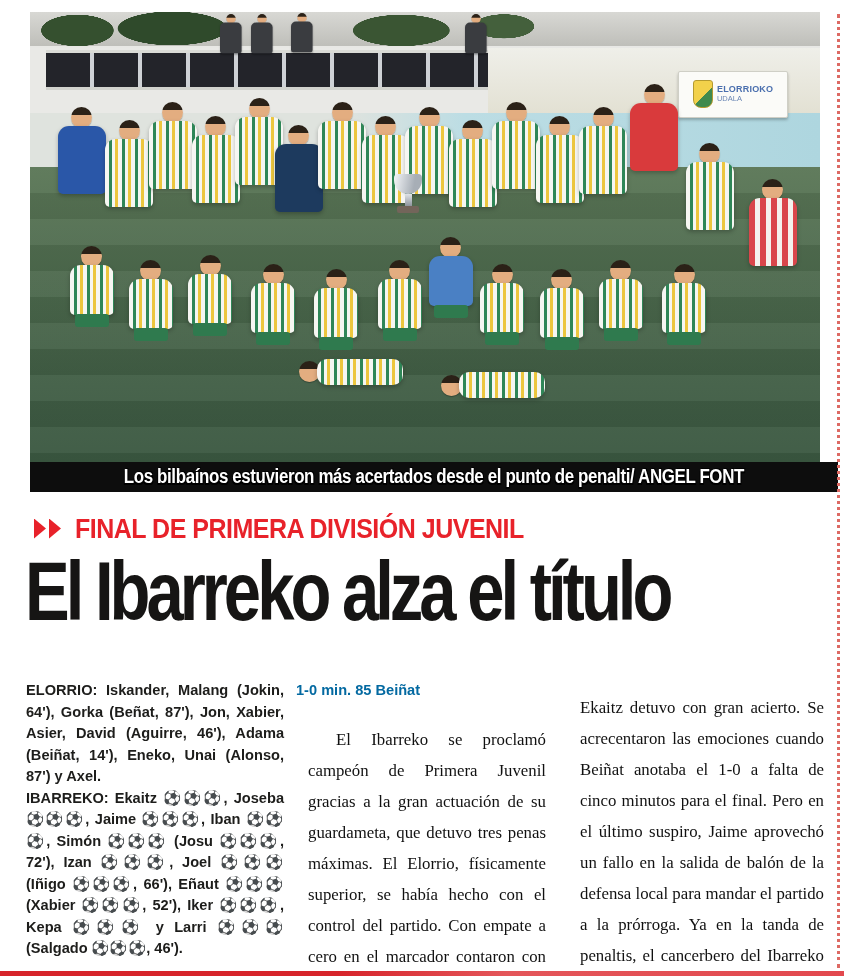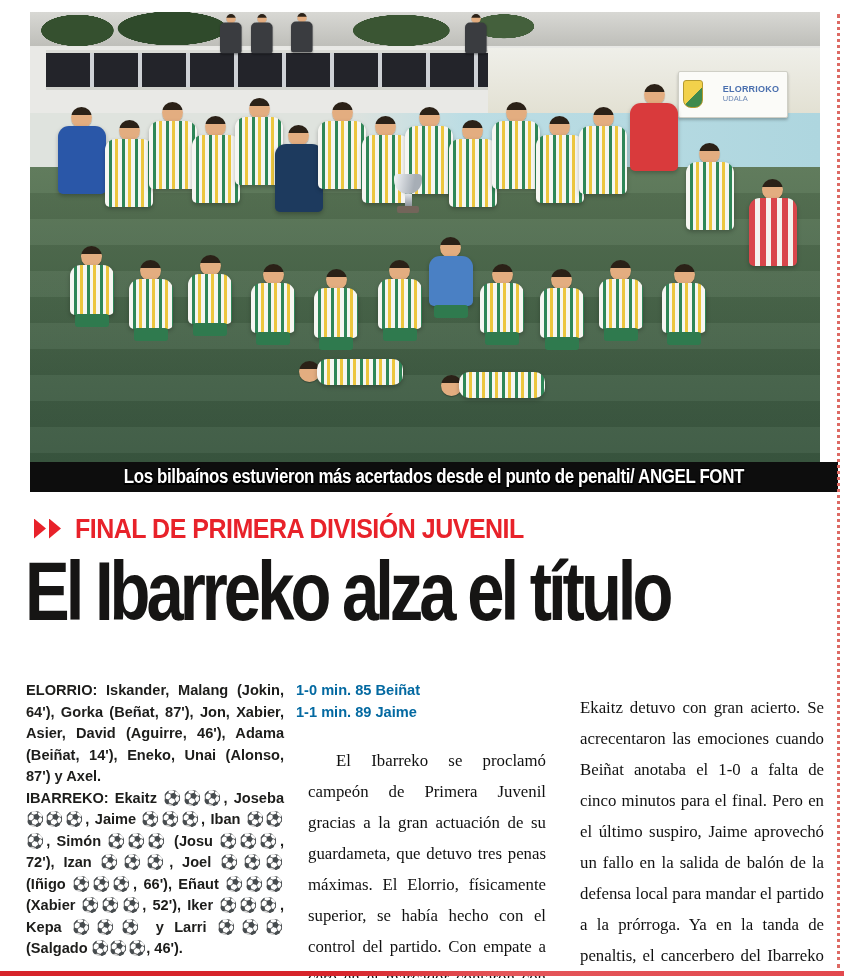--- a/index.html
+++ b/index.html
@@ -28,21 +28,21 @@
     background:linear-gradient(#efefe9,#e2e0d2);}
   .ph-bluewall{position:absolute;left:0;top:22.5%;width:100%;height:12.5%;
     background:linear-gradient(90deg,#dfe3de 0 40%,#bcdde4 55%,#aed6df 100%);
     border-bottom:4px solid #7fae86;}
   .ph-pitch{position:absolute;left:0;top:34.5%;width:100%;height:65.5%;
     background:
       repeating-linear-gradient(180deg,rgba(255,255,255,0.045) 0 26px,rgba(0,0,0,0.05) 26px 52px),
       linear-gradient(#5a7656,#415e45 70%,#3a5740);}
   .ph-sign{position:absolute;left:82%;top:13%;width:14%;height:10.5%;background:#fbfbf8;
     border:1px solid #cfcfc6;border-radius:2px;box-shadow:0 2px 3px rgba(0,0,0,.25);
-    display:flex;align-items:center;gap:20px;padding:2px 4px;box-sizing:border-box;}
+    display:flex;align-items:center;gap:4px;padding:2px 4px;box-sizing:border-box;justify-content:center;}
   .ph-crest{width:18px;height:26px;flex:0 0 auto;border-radius:3px 3px 8px 8px;
     background:linear-gradient(135deg,#f2d14b 0 55%,#3f8a4e 55%);border:1px solid #b49a30;}
   .ph-sign-text{display:flex;flex-direction:column;line-height:1.05;}
   .ph-sign-text b{font-size:9px;color:#4a6fae;letter-spacing:.2px;}
   .ph-sign-text i{font-style:normal;font-size:7.5px;color:#6b87b5;}
 
   
   .players{position:absolute;inset:0;}
   .figure{position:absolute;display:flex;flex-direction:column;align-items:center;}
   .figure .head{width:21px;height:21px;border-radius:50%;
@@ -298,21 +298,20 @@
 
     <div class="col col1">
       <p>ELORRIO: Iskander, Malang (Jokin, 64'), Gorka (Beñat, 87'), Jon, Xabier, Asier, David (Aguirre, 46'), Adama (Beiñat, 14'), Eneko, Unai (Alonso, 87') y Axel.</p>
       <p>IBARREKO: Ekaitz ⚽⚽⚽, Joseba ⚽⚽⚽, Jaime ⚽⚽⚽, Iban ⚽⚽⚽, Simón ⚽⚽⚽ (Josu ⚽⚽⚽, 72'), Izan ⚽⚽⚽, Joel ⚽⚽⚽ (Iñigo ⚽⚽⚽, 66'), Eñaut ⚽⚽⚽ (Xabier ⚽⚽⚽, 52'), Iker ⚽⚽⚽, Kepa ⚽⚽⚽ y Larri ⚽⚽⚽ (Salgado ⚽⚽⚽, 46').</p>
 
     </div>
 
     <div class="col col2">
       <div class="goals">
         <div>1-0 min. 85 Beiñat</div>
-        <div>1-1 min. 89 Jaime</div>
       </div>
       <p class="serif">El Ibarreko se proclamó campeón de Primera Juvenil gracias a la gran actuación de su guardameta, que detuvo tres penas máximas. El Elorrio, físicamente superior, se había hecho con el control del partido. Con empate a cero en el marcador contaron con una pena máxima que el meta visitante</p>
     </div>
 
     <div class="col col3">
       <p class="serif">Ekaitz detuvo con gran acierto. Se acrecentaron las emociones cuando Beiñat anotaba el 1-0 a falta de cinco minutos para el final. Pero en el último suspiro, Jaime aprovechó un fallo en la salida de balón de la defensa local para mandar el partido a la prórroga. Ya en la tanda de penaltis, el cancerbero del Ibarreko detendría otros dos lanzamientos para darle el título a su equipo.</p>
     </div>
 
   </div>
 

